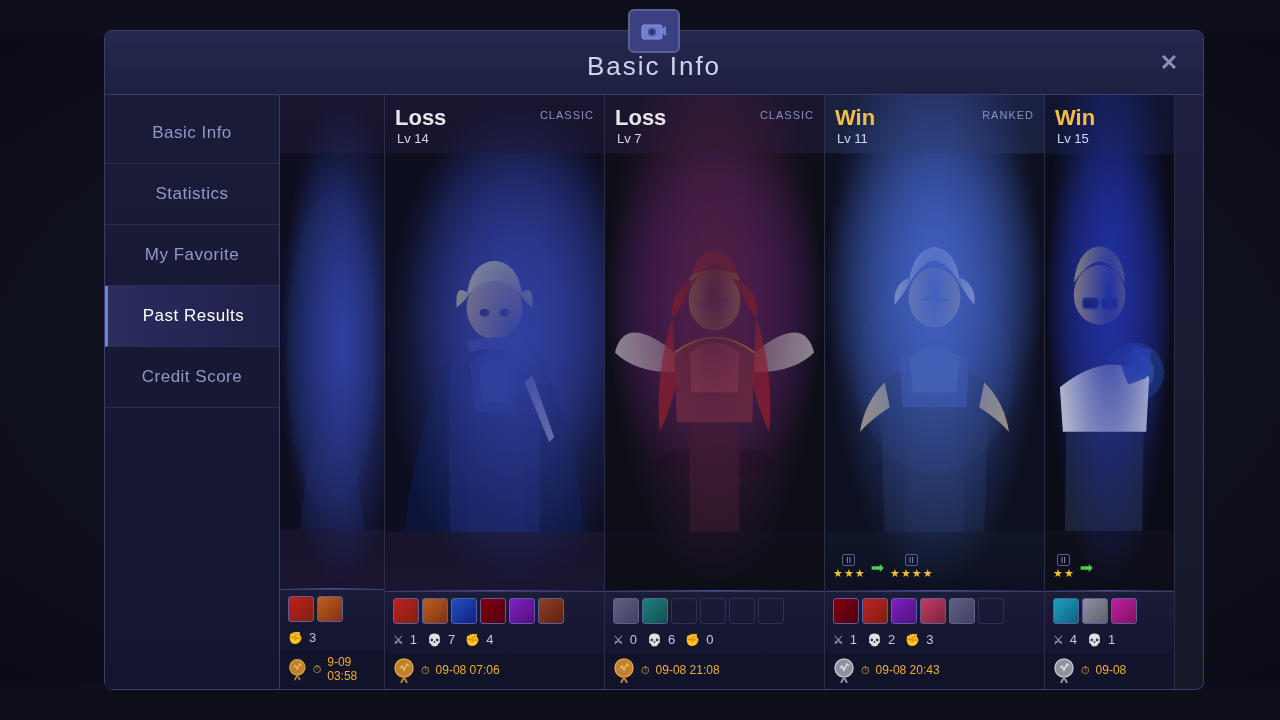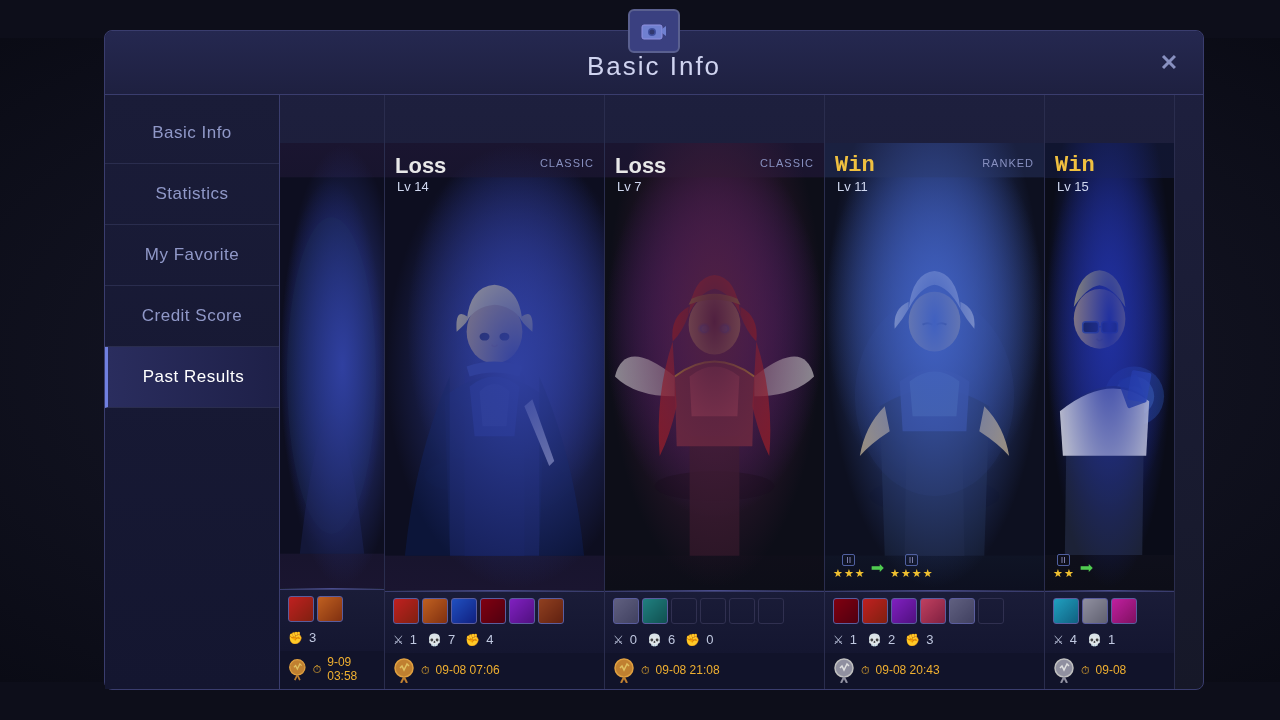--- a/index.html
+++ b/index.html
@@ -144,39 +144,37 @@
       border-right: 1px solid #2a2d4e;
       position: relative;
       overflow: hidden;
     }
 
     
     .match-top {
       position: relative;
       flex: 1;
       overflow: hidden;
-      margin-top: 48px;
     }
 
     .match-result-badge {
       position: absolute;
       top: 10px;
       left: 10px;
       font-size: 22px;
       font-weight: bold;
       z-index: 2;
     }
 
     .match-result-badge.loss {
       color: #e8e8e8;
     }
 
     .match-result-badge.win {
       color: #f0c040;
-      font-family: Liberation Mono, monospace;
     }
 
     .match-type {
       position: absolute;
       top: 14px;
       right: 10px;
       font-size: 11px;
       color: #a0a8d0;
       z-index: 2;
       letter-spacing: 1px;
@@ -363,22 +361,22 @@
       <span class="modal-title">Basic Info</span>
       <div class="close-btn">✕</div>
     </div>
 
     <div class="modal-body">
 
       <div class="sidebar">
         <div class="sidebar-item">Basic Info</div>
         <div class="sidebar-item">Statistics</div>
         <div class="sidebar-item">My Favorite</div>
+        <div class="sidebar-item active">Past Results</div>
         <div class="sidebar-item">Credit Score</div>
-        <div class="sidebar-item active">Past Results</div>
       </div>
 
       <div class="content-area">
         <div class="matches-container">
 
           <div class="match-card" style="width:105px;min-width:105px;">
             <div class="match-top char-alucard" style="height:380px;">
               <svg class="char-svg" viewBox="0 0 105 380">
                 <defs>
                   <radialGradient id="bg0" cx="50%" cy="50%">

